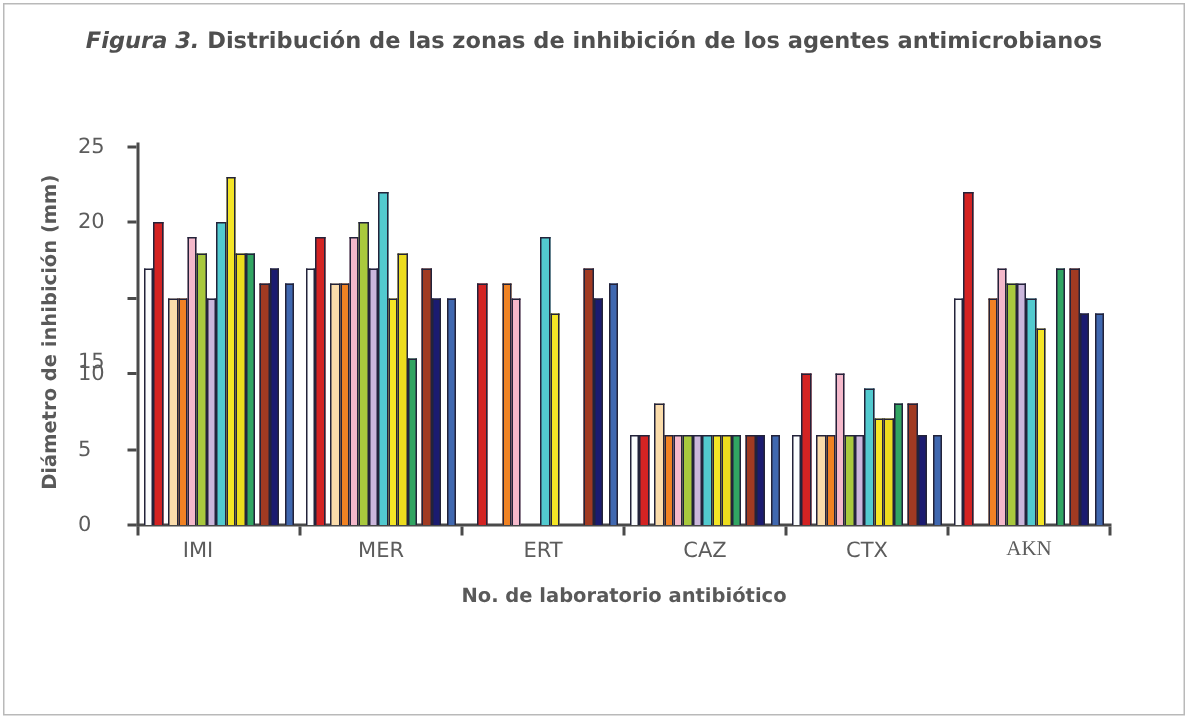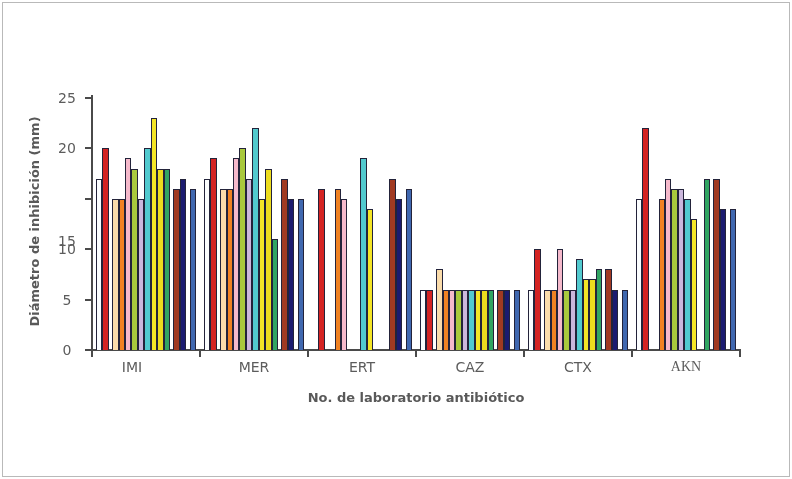--- a/index.html
+++ b/index.html
@@ -5,36 +5,37 @@
   html,body{margin:0;padding:0;background:#ffffff;}
   body{width:792px;height:479px;position:relative;font-family:"DejaVu Sans","Liberation Sans",sans-serif;}
   .frame{position:absolute;left:2px;top:2px;right:2px;bottom:2px;border:1px solid #b9b9b9;background:#ffffff;}
   .title{position:absolute;left:0;right:0;top:16px;text-align:center;color:#4f4f4f;font-size:15px;font-weight:bold;line-height:22px;}
   .italic{font-style:italic;}
   .chart{position:absolute;left:0;top:0;width:792px;height:479px;}
   .y-title{position:absolute;left:-76px;top:214px;width:220px;text-align:center;transform:rotate(-90deg);color:#595959;font-size:13px;font-weight:bold;}
   .y-axis-line{position:absolute;left:91px;top:95px;width:2px;height:256px;background:#4a4a4a;}
   .x-axis-line{position:absolute;left:91px;top:349px;width:650px;height:2px;background:#4a4a4a;}
   .y-tick{position:absolute;width:6px;height:2px;background:#4a4a4a;left:85px;}
-  .y-tick-label{position:absolute;width:30px;text-align:center;left:52px;color:#5c5c5c;font-size:14px;line-height:14px;}
+  .y-tick-label{position:absolute;width:30px;text-align:left;left:52px;color:#5c5c5c;font-size:14px;line-height:14px;}
   .x-tick{position:absolute;height:6px;width:2px;background:#4a4a4a;top:351px;}
   .x-cat-label{position:absolute;top:359px;width:108px;text-align:center;color:#5c5c5c;font-size:14px;}
   .group{position:absolute;bottom:129px;height:254px;width:100px;display:flex;align-items:flex-end;}
   .slot{flex:2 1 0;height:100%;display:flex;align-items:flex-end;}
   .slot.gap{flex:1 1 0;}
   .bar{width:100%;box-sizing:border-box;border:1px solid #23233a;border-bottom:none;}
   .x-title{position:absolute;left:92px;width:648px;top:390px;text-align:center;color:#595959;font-size:13px;font-weight:bold;}
   .footnote{position:absolute;left:0;right:0;top:431px;text-align:center;color:#595959;font-size:11px;font-weight:bold;font-style:italic;line-height:15px;}
 </style>
 </head>
 <body>
 
 <div class="frame"></div>
 
 <div class="title">
+  <div><span class="italic">Figura 3.</span> <span>Distribución de las zonas de inhibición de los agentes antimicrobianos</span></div>
 </div>
 
 <div class="chart">
   <div class="y-title">Diámetro de inhibición (mm)</div>
   <div class="y-axis-line"></div>
   <div class="x-axis-line"></div>
   <div id="axes">
       <div class="y-tick" style="top: 349px;"></div>
       <div class="y-tick-label" style="top: 343px;">0</div>
       <div class="y-tick" style="top: 298.6px;"></div>

